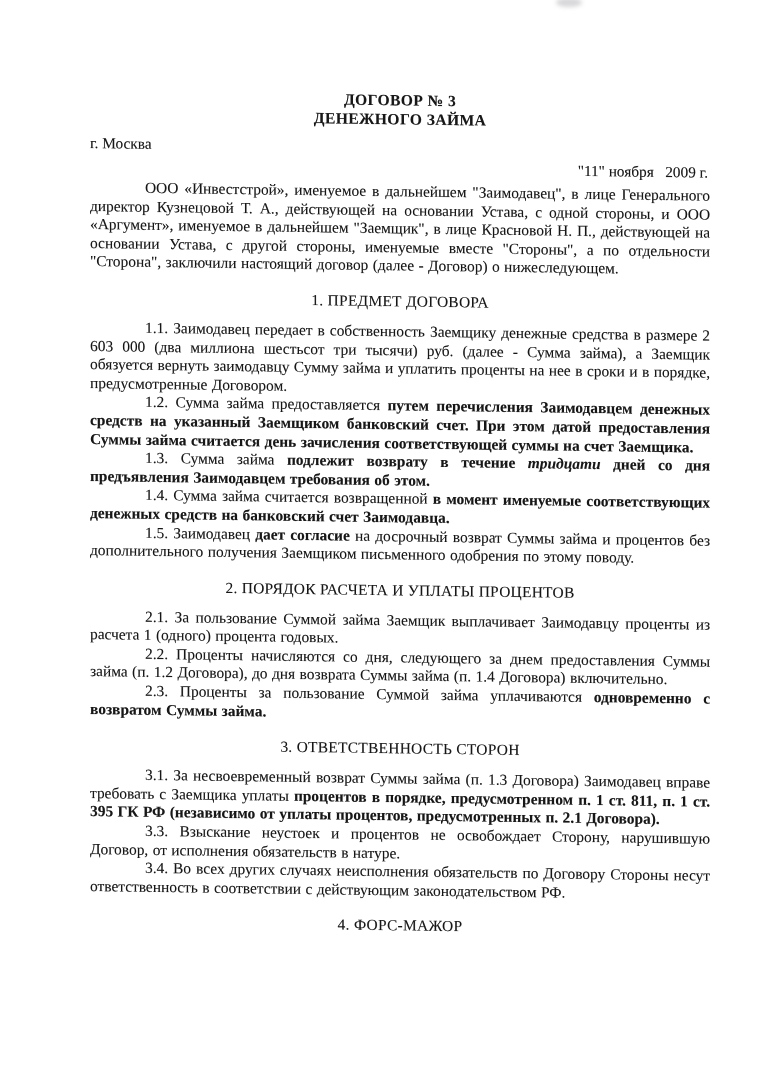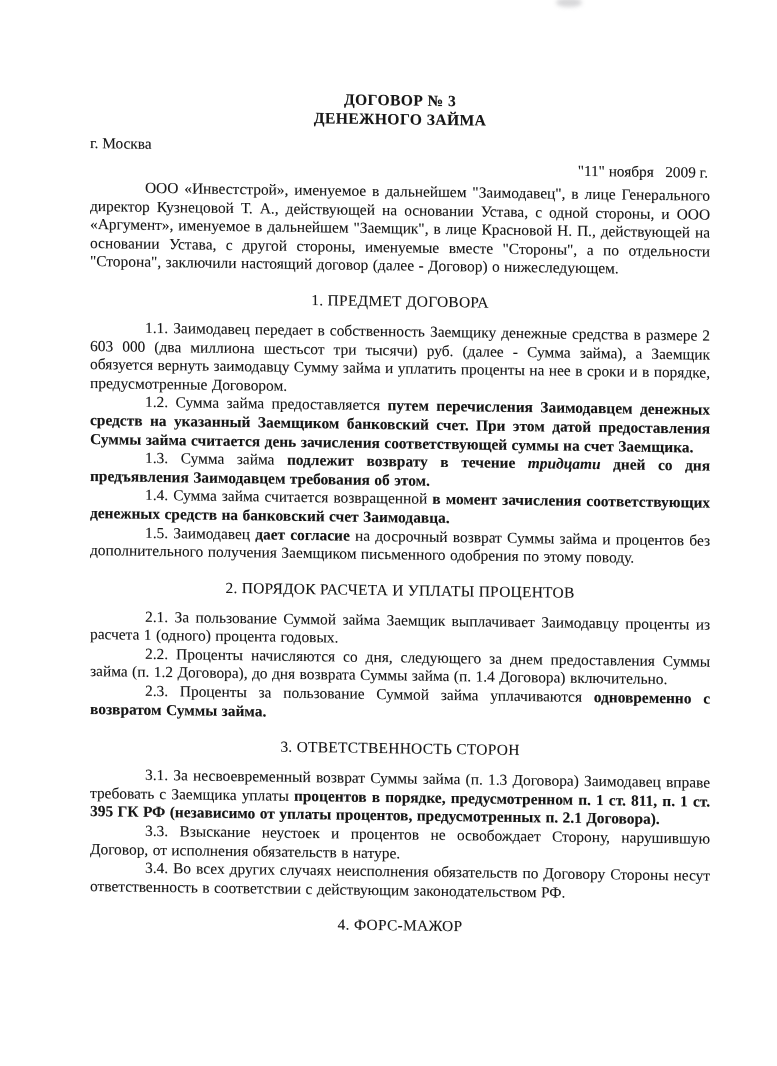--- a/index.html
+++ b/index.html
@@ -89,21 +89,21 @@
       <div>ДЕНЕЖНОГО ЗАЙМА</div>
     </div>
     <div class="meta-city">г. Москва</div>
     <div class="meta-date">"11" ноября   2009 г.</div>
     <div class="doc-body" id="doc-body">
         <p class="para"><span>ООО «Инвестстрой», именуемое в дальнейшем "Заимодавец", в лице Генерального директор Кузнецовой Т. А., действующей на основании Устава, с одной стороны, и ООО «Аргумент», именуемое в дальнейшем "Заемщик", в лице Красновой Н. П., действующей на основании Устава, с другой стороны, именуемые вместе "Стороны", а по отдельности "Сторона", заключили настоящий договор (далее - Договор) о нижеследующем.</span></p>
         <div class="heading">1. ПРЕДМЕТ ДОГОВОРА</div>
         <p class="para"><span>1.1. Заимодавец передает в собственность Заемщику денежные средства в размере 2 603 000 (два миллиона шестьсот три тысячи) руб. (далее - Сумма займа), а Заемщик обязуется вернуть заимодавцу Сумму займа и уплатить проценты на нее в сроки и в порядке, предусмотренные Договором.</span></p>
         <p class="para"><span>1.2. Сумма займа предоставляется </span><span class="b">путем перечисления Заимодавцем денежных средств на указанный Заемщиком банковский счет. При этом датой предоставления Суммы займа считается день зачисления соответствующей суммы на счет Заемщика.</span></p>
         <p class="para"><span>1.3. Сумма займа </span><span class="b">подлежит возврату в течение </span><span class="b i">тридцати</span><span class="b"> дней со дня предъявления Заимодавцем требования об этом.</span></p>
-        <p class="para"><span>1.4. Сумма займа считается возвращенной </span><span class="b">в момент зачисления соответствующих денежных средств на банковский счет Заимодавца.</span></p>
+        <p class="para"><span>1.4. Сумма займа считается возвращенной </span><span class="b">в момент именуемые соответствующих денежных средств на банковский счет Заимодавца.</span></p>
         <p class="para"><span>1.5. Заимодавец  </span><span class="b">дает согласие</span><span> на досрочный возврат Суммы займа и процентов без дополнительного получения Заемщиком письменного одобрения по этому поводу.</span></p>
         <div class="heading">2. ПОРЯДОК РАСЧЕТА И УПЛАТЫ ПРОЦЕНТОВ</div>
         <p class="para"><span>2.1. За пользование Суммой займа Заемщик выплачивает Заимодавцу проценты из расчета 1 (одного) процента годовых.</span></p>
         <p class="para"><span>2.2. Проценты начисляются со дня, следующего за днем предоставления Суммы займа (п. 1.2 Договора), до дня возврата Суммы займа (п. 1.4 Договора) включительно.</span></p>
         <p class="para"><span>2.3. Проценты за пользование Суммой займа уплачиваются </span><span class="b">одновременно с возвратом Суммы займа.</span></p>
         <div class="heading">3. ОТВЕТСТВЕННОСТЬ СТОРОН</div>
         <p class="para"><span>3.1. За несвоевременный возврат Суммы займа (п. 1.3 Договора) Заимодавец вправе требовать с Заемщика уплаты </span><span class="b">процентов в порядке, предусмотренном п. 1 ст. 811, п. 1 ст. 395 ГК РФ (независимо от уплаты процентов, предусмотренных п. 2.1 Договора).</span></p>
         <p class="para"><span>3.3. Взыскание неустоек и процентов не освобождает Сторону, нарушившую Договор, от исполнения обязательств в натуре.</span></p>
         <p class="para"><span>3.4. Во всех других случаях неисполнения обязательств по Договору Стороны несут ответственность в соответствии с действующим законодательством РФ.</span></p>
         <div class="heading">4. ФОРС-МАЖОР</div>

